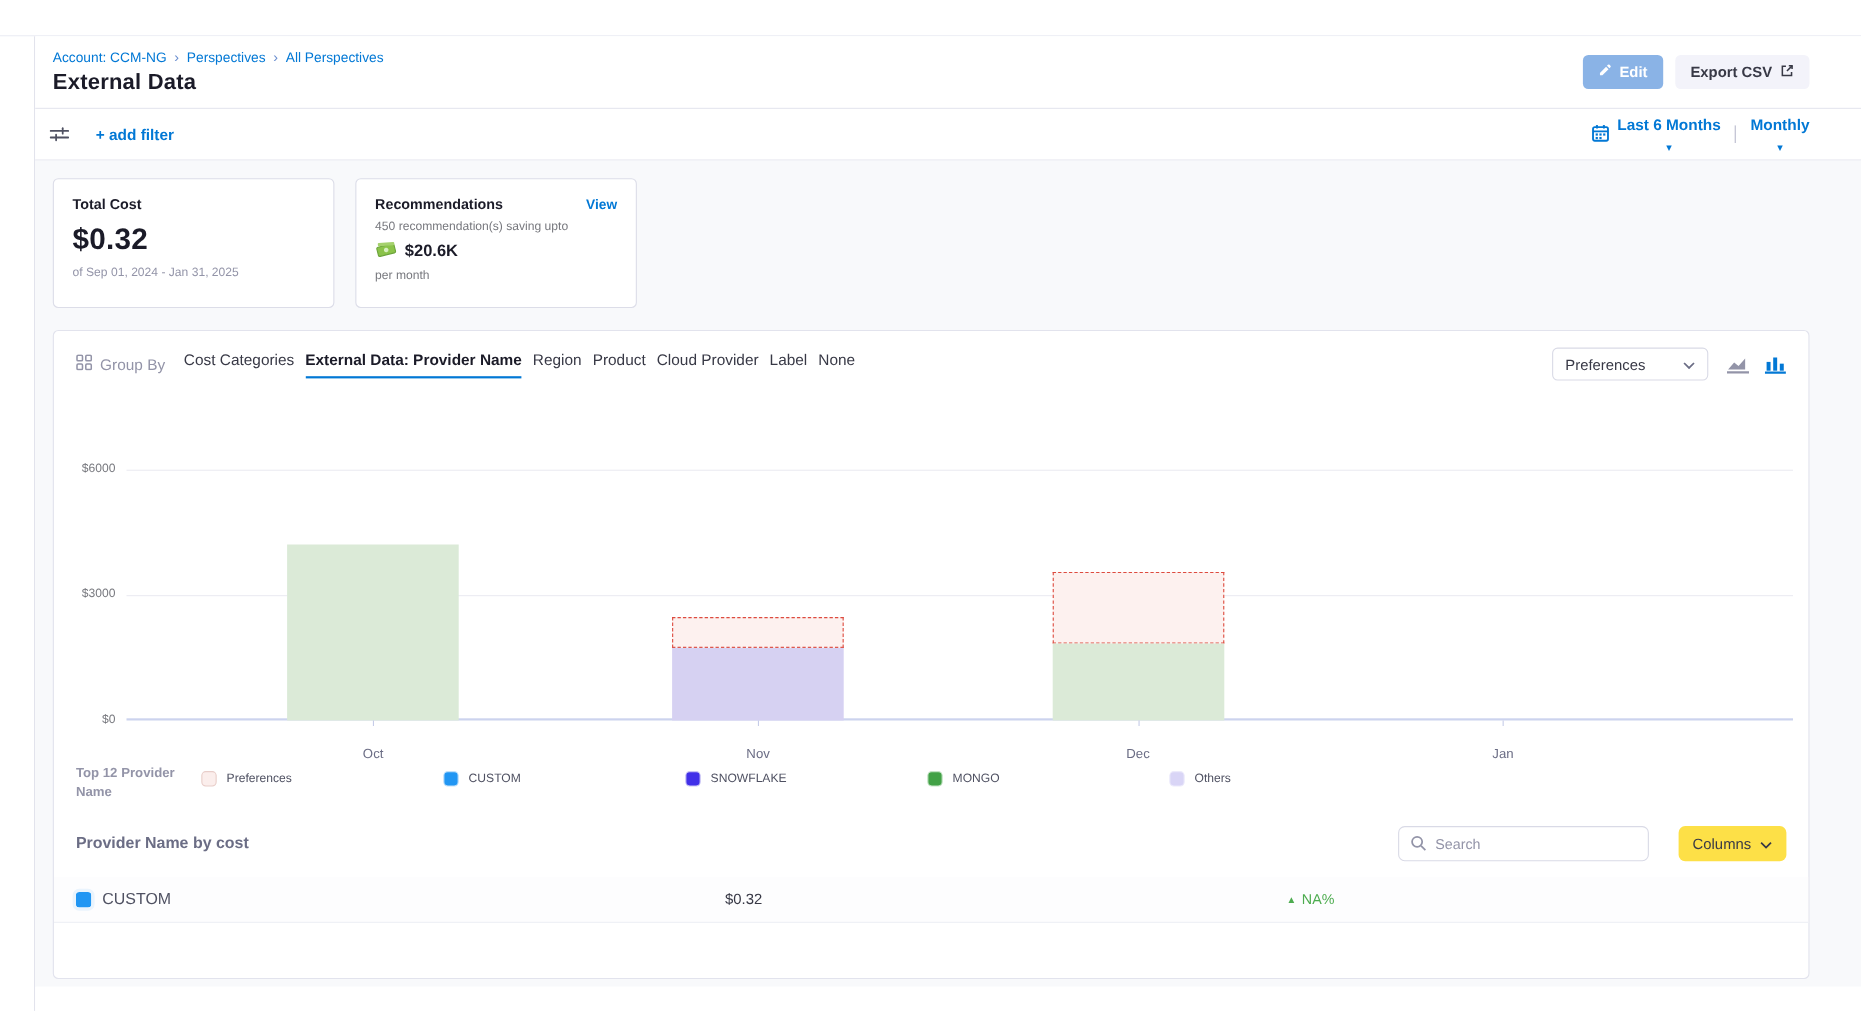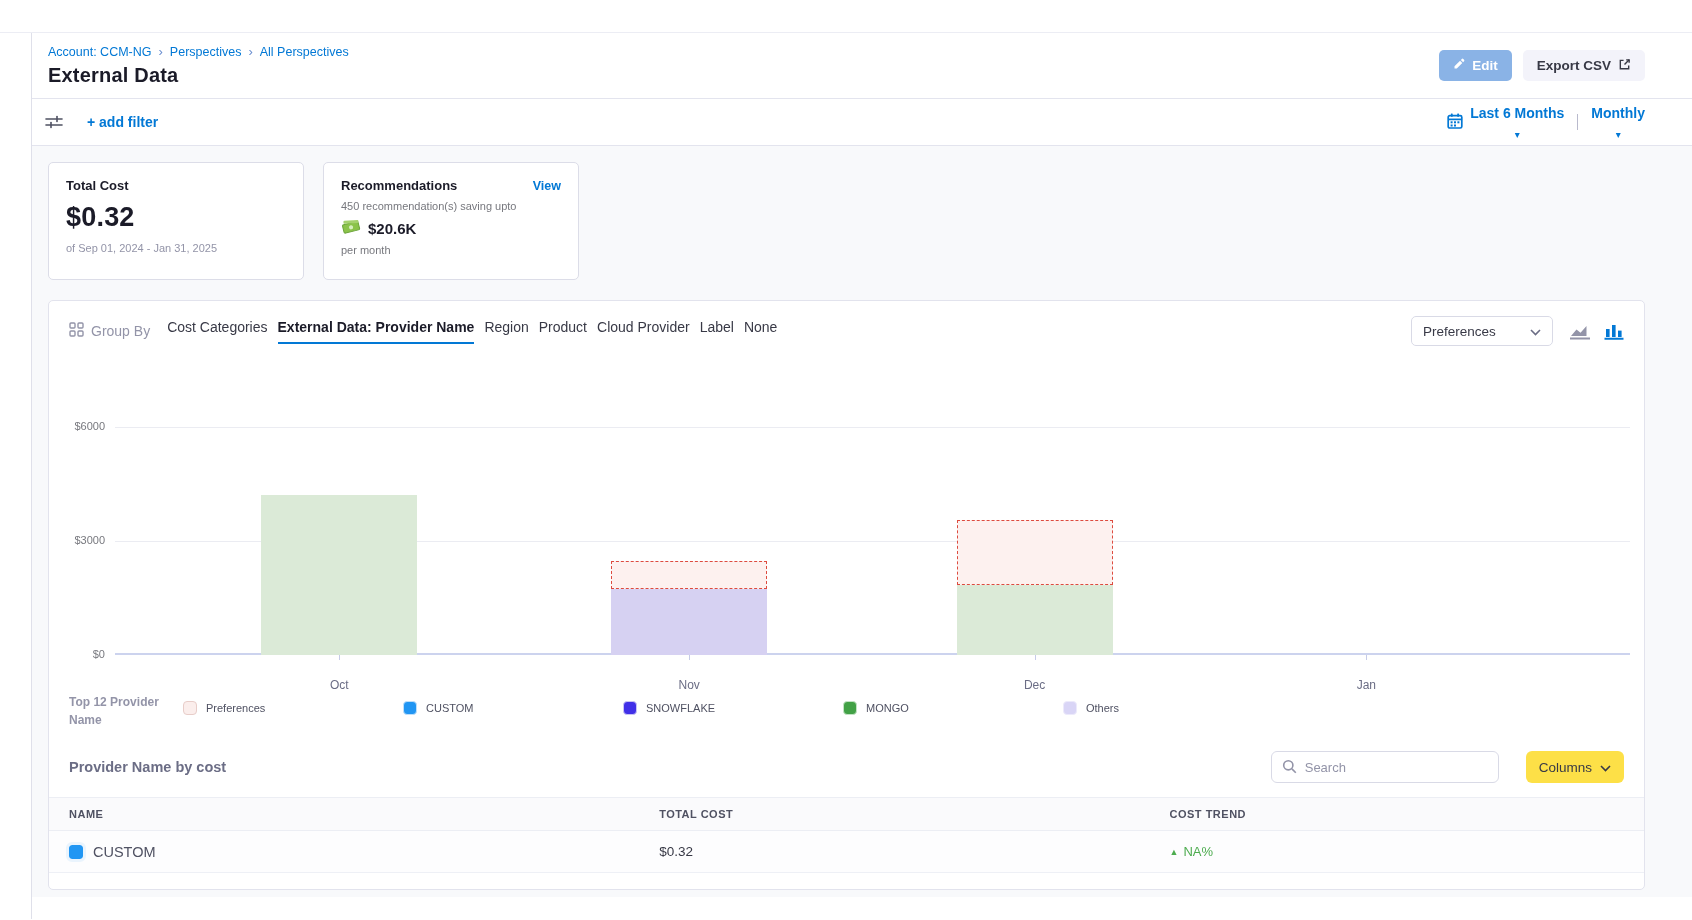--- a/index.html
+++ b/index.html
@@ -357,25 +357,20 @@
               <span class="icon">
                 <svg width="11" height="7" viewBox="0 0 11 7" fill="none" stroke="#383946" stroke-width="1.6">
                     <polyline points="1,1 5.5,5.5 10,1"></polyline>
                   </svg>
               </span>
             </button>
           </div>
         </div>
 
         <div class="grid-table">
-          <div class="t-row t-header">
-              <div class="t-cell">NAME</div>
-              <div class="t-cell">TOTAL COST</div>
-              <div class="t-cell">COST TREND</div>
-            </div>
           <div>
               <div class="t-row t-data">
                 <div class="t-cell name-cell">
                   <span class="row-swatch" style="background: rgb(33, 150, 243);"></span>
                   <span>CUSTOM</span>
                 </div>
                 <div class="t-cell cost-cell">$0.32</div>
                 <div class="t-cell trend-cell">
                   <span class="trend-arrow">▲</span>
                   <span>NA%</span>

